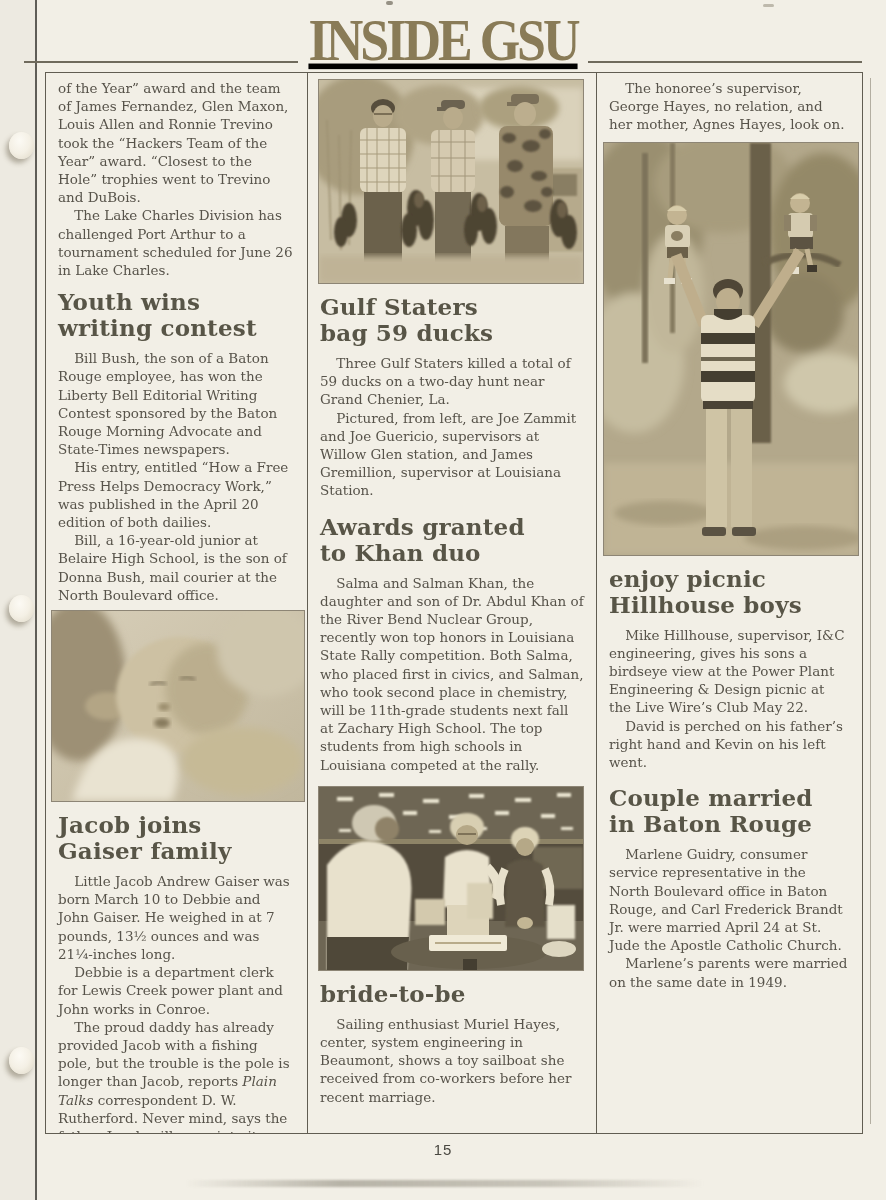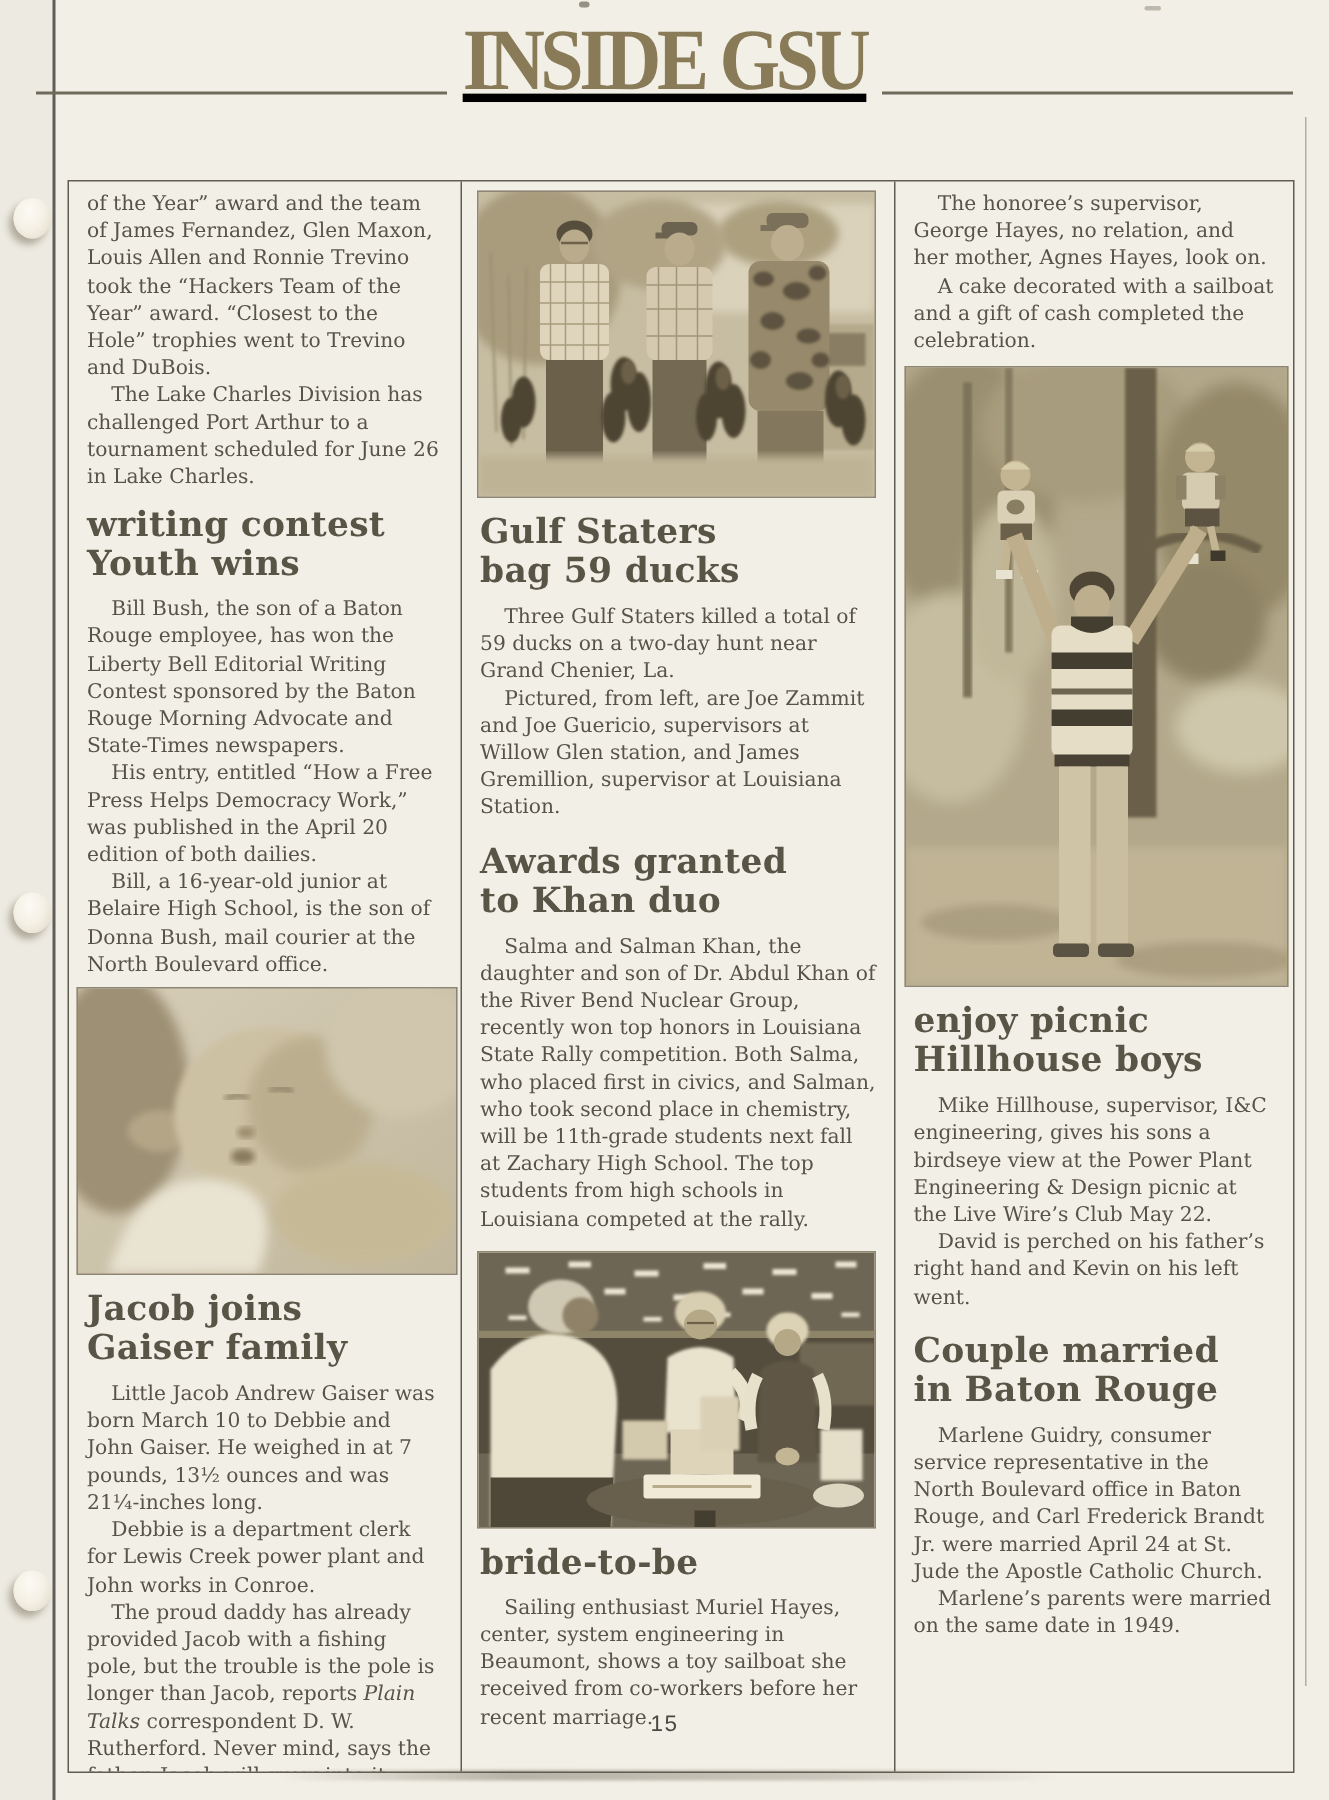--- a/index.html
+++ b/index.html
@@ -28,21 +28,21 @@
   .masthead{position:absolute;left:24px;top:8px;width:838px;height:60px;display:flex;align-items:flex-end;text-decoration:underline;}
   .mast-rule{flex:1;height:2px;background:#6f6a5c;margin-bottom:5px;}
   .mast-title{
     font-family:"Liberation Serif", serif;font-weight:bold;font-size:52px;line-height:.92;
     color:#897b57;letter-spacing:-3px;margin:0 10px;transform:scaleY(1.12);transform-origin:bottom;
     white-space:nowrap;
   }
   
   .content{
     position:absolute;left:45px;top:72px;width:818px;height:1062px;box-sizing:border-box;
-    border:1px solid #615d52;display:grid;grid-template-columns:262px 289px 265px;margin-top:48px;
+    border:1px solid #615d52;display:grid;grid-template-columns:262px 289px 265px;
   }
   .col{box-sizing:border-box;padding:6px 12px 0 12px;overflow:hidden;}
   .col.divider{border-right:1px solid #615d52;}
   p{margin:0;font-size:13.5px;line-height:18.2px;color:#57534a;text-indent:1.2em;text-align:left;}
   p.flush{text-indent:0;}
   h2{
     margin:10px 0 8px 0;font-size:23px;line-height:26px;font-weight:bold;color:#585547;
     font-family:"DejaVu Serif", serif;letter-spacing:.2px;
   }
   h2 span{display:block;}
@@ -79,22 +79,22 @@
   <div class="mast-rule"></div>
 </div>
 
 <div class="content">
 
   <div class="col divider">
     <p class="flush">of the Year” award and the team of James Fernandez, Glen Maxon, Louis Allen and Ronnie Trevino took the “Hackers Team of the Year” award. “Closest to the Hole” trophies went to Trevino and DuBois.</p>
     <p>The Lake Charles Division has challenged Port Arthur to a tournament scheduled for June 26 in Lake Charles.</p>
 
     <h2>
+      <span>Youth wins</span>
       <span>writing contest</span>
-      <span>Youth wins</span>
     </h2>
     <p>Bill Bush, the son of a Baton Rouge employee, has won the Liberty Bell Editorial Writing Contest sponsored by the Baton Rouge Morning Advocate and State-Times newspapers.</p>
     <p>His entry, entitled “How a Free Press Helps Democracy Work,” was published in the April 20 edition of both dailies.</p>
     <p>Bill, a 16-year-old junior at Belaire High School, is the son of Donna Bush, mail courier at the North Boulevard office.</p>
 
     <div class="photo photo-baby">
       <svg width="252" height="190" viewBox="0 0 252 190" xmlns="http://www.w3.org/2000/svg">
         <defs>
           <linearGradient id="bbg" x1="0" y1="0" x2="1" y2="1">
             <stop offset="0" stop-color="#d7ceb8"></stop>
@@ -298,21 +298,20 @@
     </div>
 
     <h2>
       <span>bride-to-be</span>
     </h2>
     <p>Sailing enthusiast Muriel Hayes, center, system engineering in Beaumont, shows a toy sailboat she received from co-workers before her recent marriage.</p>
   </div>
 
   <div class="col">
     <p>The honoree’s supervisor, George Hayes, no relation, and her mother, Agnes Hayes, look on.</p>
-    <p>A cake decorated with a sailboat and a gift of cash completed the celebration.</p>
 
     <div class="photo photo-kids">
       <svg width="254" height="412" viewBox="0 0 254 412" xmlns="http://www.w3.org/2000/svg">
         <defs>
           <filter id="kb1">
               <feGaussianBlur stdDeviation="1"></feGaussianBlur>
             </filter>
           <filter id="kb3">
               <feGaussianBlur stdDeviation="3"></feGaussianBlur>
             </filter>

